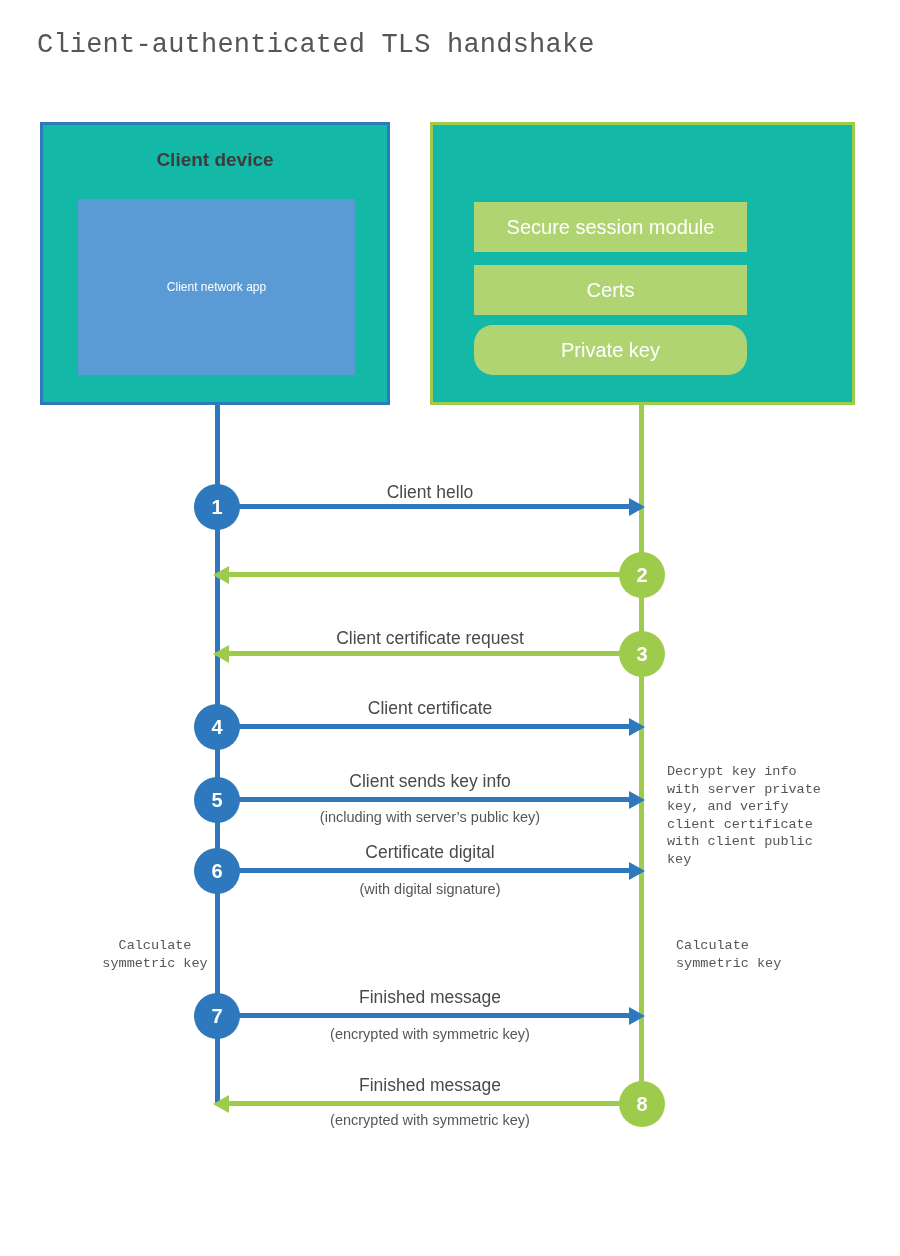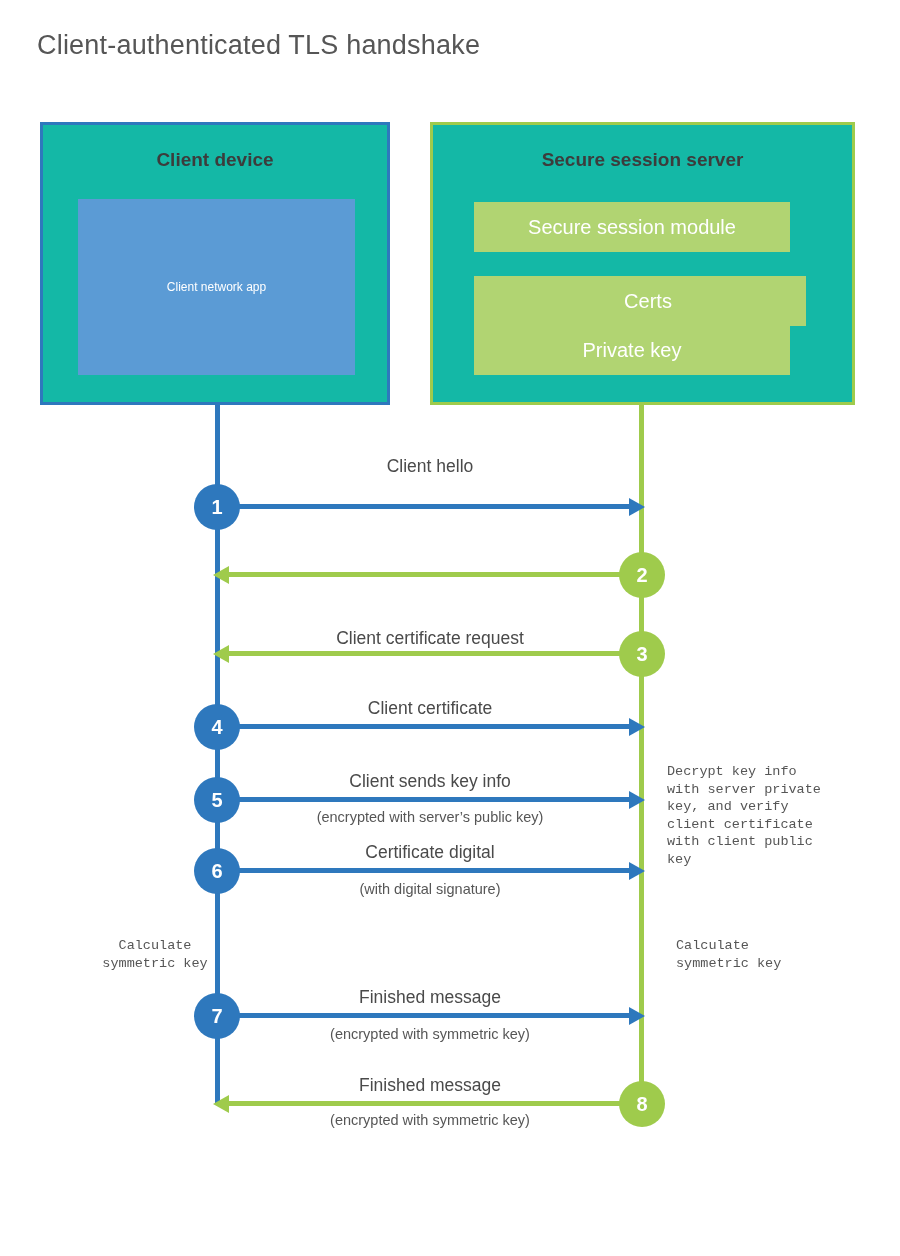--- a/index.html
+++ b/index.html
@@ -2,41 +2,41 @@
 <html><head>
 <meta charset="utf-8">
 <style>
   html,body { margin:0; padding:0; background:#ffffff; }
   .canvas {
     position:relative; width:900px; height:1256px; background:#ffffff;
     font-family:"Liberation Sans", sans-serif; overflow:hidden;
   }
   .page-title {
     position:absolute; left:37px; top:30px;
-    font-size:27px; font-weight:300; color:#565656; letter-spacing:0.2px;
+    font-size:27px; font-weight:300; color:#565656; letter-spacing:0.2px;font-family:Liberation Mono, monospace;
   }
   
   .actor-box { position:absolute; background:#14b8a6; box-sizing:border-box; }
   .client-box { left:40px; top:122px; width:350px; height:283px; border:3px solid #2e78bd; }
   .server-box { left:430px; top:122px; width:425px; height:283px; border:3px solid #9fcb4c; }
   .actor-title {
     position:absolute; left:0; right:0; top:24px; text-align:center;
     font-size:19px; font-weight:700; color:#3c3c3c;
   }
   .app-box {
     position:absolute; left:35px; top:74px; width:277px; height:176px;
     background:#5b9bd5; display:flex; align-items:center; justify-content:center; text-align:center;
   }
   .app-box .app-label { color:#fff; font-size:12px; line-height:28px; max-width:190px; }
   .bar {
-    position:absolute; left:41px; width:316px; height:50px; background:#b1d472;
+    position:absolute; left:41px; width:273px; height:50px; background:#b1d472;
     display:flex; align-items:center; justify-content:center;
     color:#fff; font-size:20px;
   }
-  .bar1 { top:77px; } .bar2 { top:151px;padding-left:16px; } .bar3 { top:200px; }
+  .bar1 { top:77px; } .bar2 { top:140px; } .bar3 { top:200px;border-radius:19px; }
   
   .lifeline { position:absolute; width:5px; }
   .lifeline.blue  { background:#2e78bd; left:215px; top:405px; height:699px; }
   .lifeline.green { background:#9fcb4c; left:639px; top:405px; height:699px; }
   
   .circle {
     position:absolute; width:46px; height:46px; border-radius:50%;
     display:flex; align-items:center; justify-content:center;
     color:#fff; font-size:20px; font-weight:700; z-index:3;
   }
@@ -72,30 +72,29 @@
   <div class="page-title">Client-authenticated TLS handshake</div>
 
   <div class="actor-box client-box">
     <div class="actor-title">Client device</div>
     <div class="app-box">
       <div class="app-label">Client network app</div>
     </div>
   </div>
 
   <div class="actor-box server-box">
-    <div class="actor-title">Secure session server</div>
     <div class="bar bar1">Secure session module</div>
     <div class="bar bar2">Certs</div>
     <div class="bar bar3">Private key</div>
   </div>
 
   <div class="lifeline blue"></div>
   <div class="lifeline green"></div>
 
-  <div class="msg" style="top:456px">Client hello</div>
+  <div class="msg" style="top:482px">Client hello</div>
   <div class="hline blue" style="top:504px"></div>
   <div class="arrowhead right" style="top:498px"></div>
   <div class="circle blue" style="top:484px">
       <span>1</span>
     </div>
 
   <div class="hline green" style="top:572px"></div>
   <div class="arrowhead left" style="top:566px"></div>
   <div class="circle green" style="top:552px">
       <span>2</span>
@@ -114,21 +113,21 @@
   <div class="circle blue" style="top:704px">
       <span>4</span>
     </div>
 
   <div class="msg" style="top:771px">Client sends key info</div>
   <div class="hline blue" style="top:797px"></div>
   <div class="arrowhead right" style="top:791px"></div>
   <div class="circle blue" style="top:777px">
       <span>5</span>
     </div>
-  <div class="sub" style="top:809px">(encrypted with server’s public key)</div>
+  <div class="sub" style="top:809px">(including with server’s public key)</div>
 
   <div class="msg" style="top:842px">Certificate digital</div>
   <div class="hline blue" style="top:868px"></div>
   <div class="arrowhead right" style="top:862px"></div>
   <div class="circle blue" style="top:848px">
       <span>6</span>
     </div>
   <div class="sub" style="top:881px">(with digital signature)</div>
 
   <div class="side-note note-decrypt">Decrypt key info with server private key, and verify client certificate with client public key</div>

